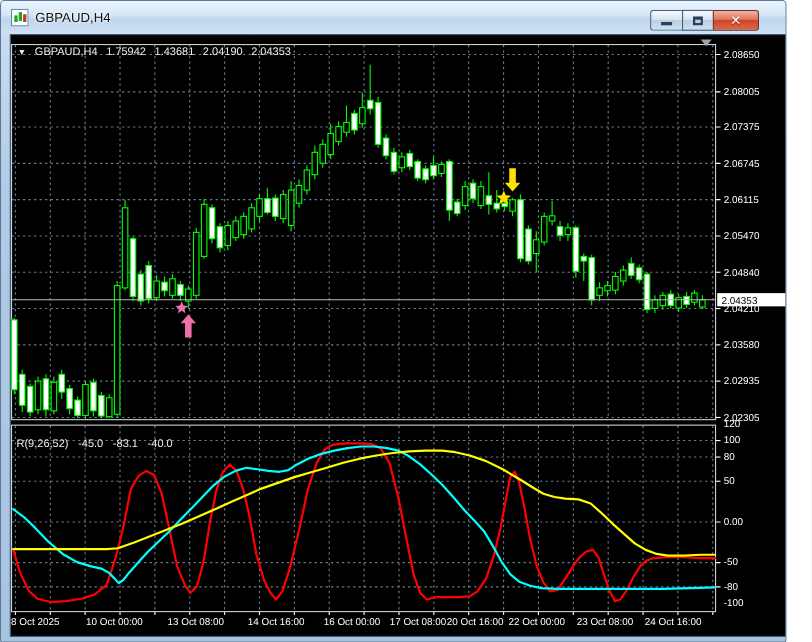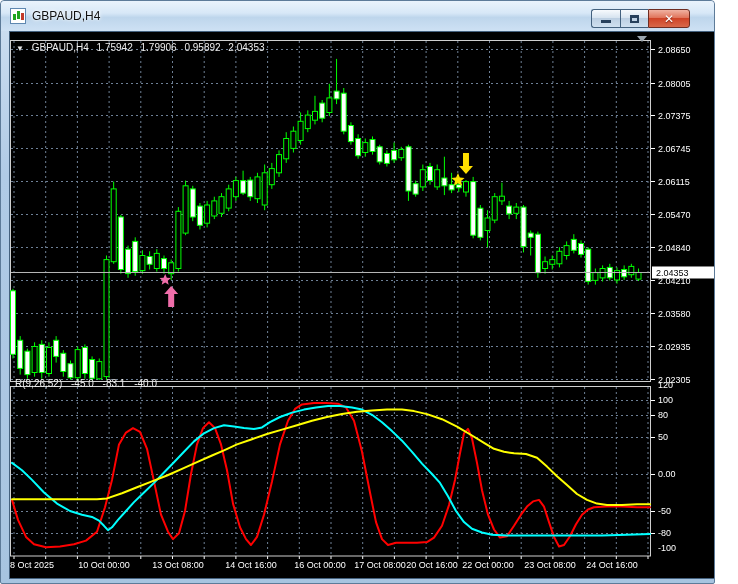--- a/index.html
+++ b/index.html
@@ -41,21 +41,21 @@
     position:absolute;left:8px;top:30px;width:718px;height:548px;
     background:#000;border:1px solid #44617e;
   }
   .ohlc-header{
     position:absolute;left:6px;top:10px;color:#ececec;font-size:10px;
     white-space:nowrap;letter-spacing:0;
   }
   .ohlc-header span{margin-right:5px;}
   .tri{font-size:8px;color:#e8e8e8;}
   .ind-header{
-    position:absolute;left:5px;top:346px;color:#ececec;font-size:10px;white-space:nowrap;
+    position:absolute;left:5px;top:366px;color:#ececec;font-size:10px;white-space:nowrap;
   }
   .ind-header span{margin-right:6px;}
   svg text{font-family:"Liberation Sans","DejaVu Sans",sans-serif;}
 </style>
 </head>
 <body>
 
 <div class="window">
   <div class="titlebar">
     <span class="app-icon">
@@ -398,22 +398,22 @@
         <path d="M154.18,261.9252613512248 L161.18,253.9252613512248 L168.18,261.9252613512248 L164.18,261.9252613512248 L164.18,274.9252613512248 L158.18,274.9252613512248 L158.18,261.9252613512248 Z" fill="#f06eaa"></path>
         <path d="M155.2,241.9L156.8,245.7L160.9,246.1L157.7,248.8L158.7,252.8L155.2,250.6L151.7,252.8L152.6,248.8L149.5,246.1L153.6,245.7Z" fill="#f06eaa"></path>
         <path d="M448.97,134.06568887501894 L455.97,142.06568887501894 L462.97,134.06568887501894 L458.97,134.06568887501894 L458.97,121.06568887501894 L452.97,121.06568887501894 L452.97,134.06568887501894 Z" fill="#ffe000"></path>
         <path d="M448.0,141.1L449.8,145.5L454.6,145.9L451.0,149.0L452.1,153.7L448.0,151.2L443.9,153.7L445.0,149.0L441.3,145.9L446.1,145.5Z" fill="#ffe000"></path>
       </svg>
 
     <div class="ohlc-header">
       <span class="tri">▼</span>
       <span>GBPAUD,H4</span>
       <span>1.75942</span>
-      <span>1.79906</span>
-      <span>0.95892</span>
+      <span>1.43681</span>
+      <span>2.04190</span>
       <span>2.04353</span>
     </div>
 
     <div class="ind-header">
       <span>R(9,26,52)</span>
       <span>-45.0</span>
       <span>-83.1</span>
       <span>-40.0</span>
     </div>
   </div>

